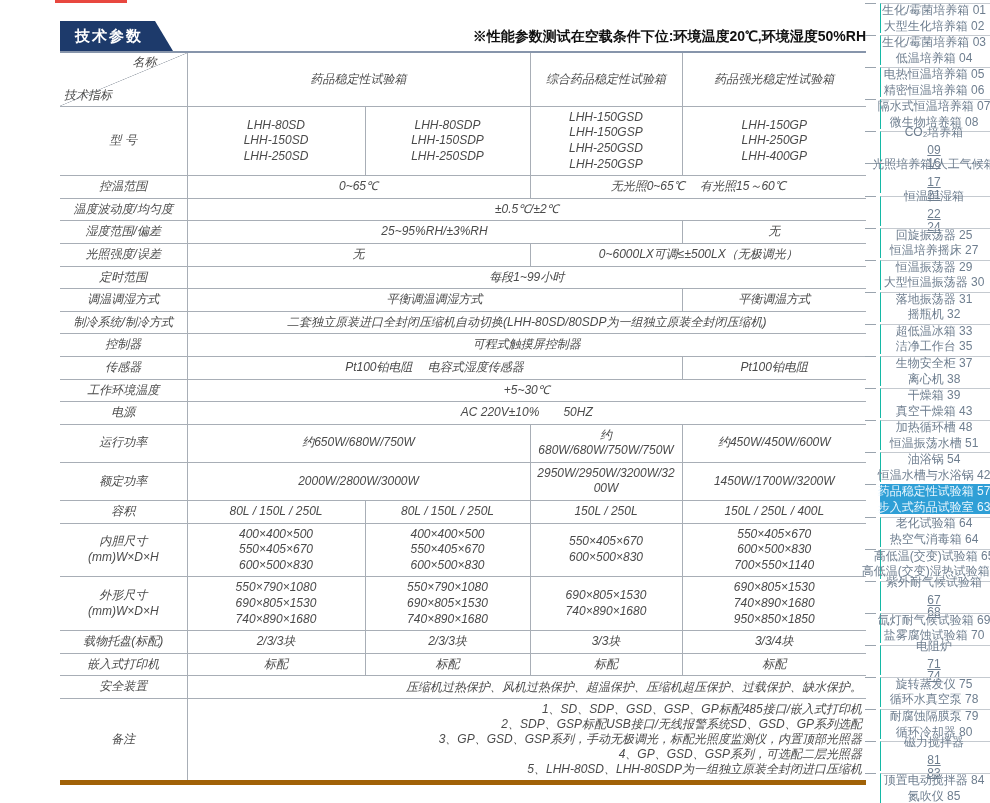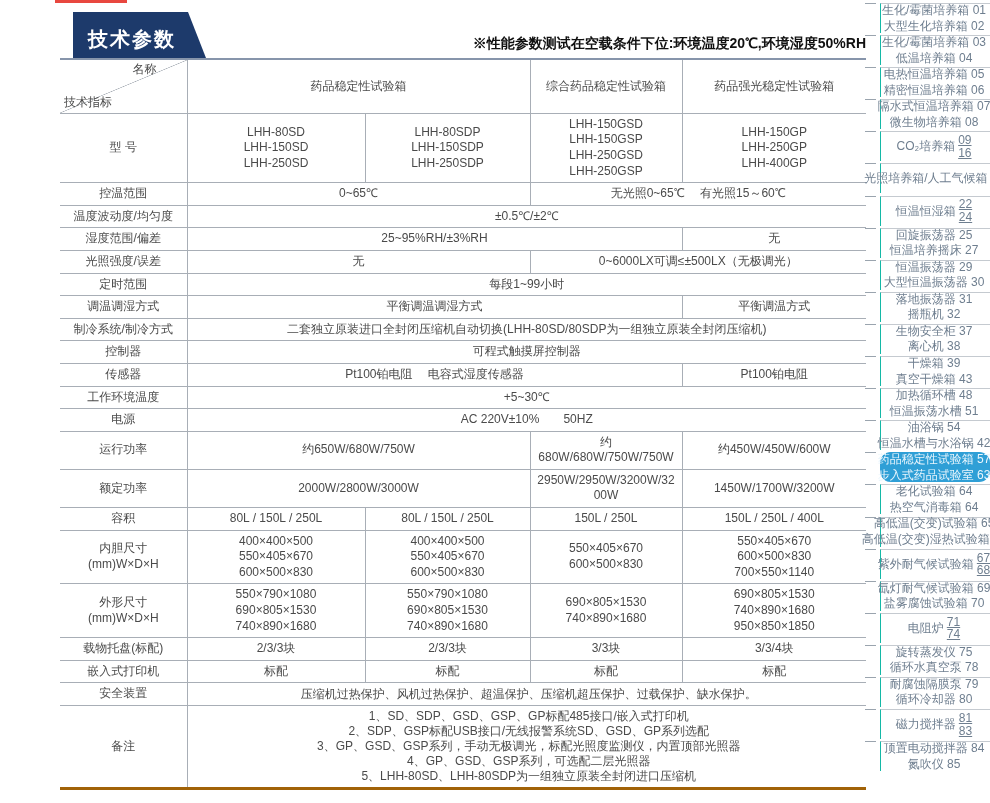--- a/index.html
+++ b/index.html
@@ -4,47 +4,47 @@
 <style>
   * { margin:0; padding:0; box-sizing:border-box; }
   body { width:990px; height:803px; background:#ffffff; font-family:"Liberation Sans", sans-serif; overflow:hidden; }
   .page { position:relative; width:990px; height:803px; background:#fff; }
 
   .red-dash { position:absolute; left:55px; top:0; width:72px; height:3px; background:#e8473f; }
 
   .main { position:absolute; left:60px; top:12px; width:806px; }
 
   .banner-row { display:flex; align-items:flex-end; border-bottom:2px solid #8795ab; }
-  .banner { background:#1d3a6b; color:#fff; font-size:20px; font-weight:bold; letter-spacing:2px;
-            padding:14px 30px 5px 15px; clip-path:polygon(0 0, calc(100% - 18px) 0, 100% 100%, 0 100%);margin-left:13px; }
+  .banner { background:#1d3a6b; color:#fff; font-size:15px; font-weight:bold; letter-spacing:2px;
+            padding:6px 30px 5px 15px; clip-path:polygon(0 0, calc(100% - 18px) 0, 100% 100%, 0 100%); }
   .top-note { margin-left:auto; font-size:14px; font-weight:bold; color:#111; padding-bottom:5px;margin-top:16px; }
 
   table.spec { width:806px; border-collapse:collapse; table-layout:fixed; font-size:12px; color:#4a4a4a;
-               border-bottom:3px solid #a16207; }
+               border-bottom:5px solid #a16207;font-style:italic; }
   table.spec td { border-top:1px solid #a8aeb6; padding:3px 4px; text-align:center; vertical-align:middle;
                   line-height:1.3; white-space:pre-line; word-wrap:break-word; }
   table.spec td + td { border-left:1px solid #a8aeb6; }
   table.spec tr:first-child td { border-top:none; }
-  table.spec td.left { text-align:center; padding-left:8px; line-height:1.25; }
+  table.spec td.left { text-align:right; padding-left:8px; line-height:1.25; }
   table.spec td.label { font-size:12px; }
 
   td.corner { position:relative; height:34px; padding:0;
       background:linear-gradient(to bottom right, transparent calc(50% - 0.6px), #a8aeb6 50%, transparent calc(50% + 0.6px)); }
   .corner-tr { position:absolute; top:2px; right:30px; font-size:12px; color:#4a4a4a; }
   .corner-bl { position:absolute; bottom:2px; left:4px; font-size:12px; color:#4a4a4a; }
 
   .sidebar { position:absolute; left:854px; top:3px; width:136px; }
   .side-item { position:relative; height:30px; margin-bottom:2.1px; margin-left:26px;
                border-top:1px solid #c5cad0; border-left:1px solid #14b8a6;
                display:flex; flex-direction:column; justify-content:center; align-items:center;
                padding:1px 3px 1px 0; font-size:12px; color:#6e7e8f; cursor:pointer; }
   .side-item::before { content:""; position:absolute; left:-16px; top:-1px; width:11px; height:1px; background:#9aa4ae; }
-  .side-item.active { background:#2f9fd6; border-color:#2f9fd6; color:#eaf6fd;border-radius:11px; }
+  .side-item.active { background:#2f9fd6; border-color:#2f9fd6; color:#eaf6fd; }
   .side-row { line-height:1.3; white-space:nowrap; }
-  .side-stack { display:flex; align-items:center; gap:3px; white-space:nowrap; }
+  .side-stack { display:flex; align-items:center; gap:3px; white-space:nowrap;flex-direction:column; }
   .side-stack .nums { display:flex; flex-direction:column; line-height:1.05;text-decoration:underline; }
 </style>
 </head>
 <body>
 
 <div class="page">
   <div class="red-dash"></div>
 
   <div class="main">
     <div class="banner-row">
@@ -263,20 +263,24 @@
       </div>
       <div class="side-item">
         <div class="side-row">恒温振荡器 29</div>
         <div class="side-row">大型恒温振荡器 30</div>
       </div>
       <div class="side-item">
         <div class="side-row">落地振荡器 31</div>
         <div class="side-row">摇瓶机 32</div>
       </div>
       <div class="side-item">
+        <div class="side-row">超低温冰箱 33</div>
+        <div class="side-row">洁净工作台 35</div>
+      </div>
+      <div class="side-item">
         <div class="side-row">生物安全柜 37</div>
         <div class="side-row">离心机 38</div>
       </div>
       <div class="side-item">
         <div class="side-row">干燥箱 39</div>
         <div class="side-row">真空干燥箱 43</div>
       </div>
       <div class="side-item">
         <div class="side-row">加热循环槽 48</div>
         <div class="side-row">恒温振荡水槽 51</div>

